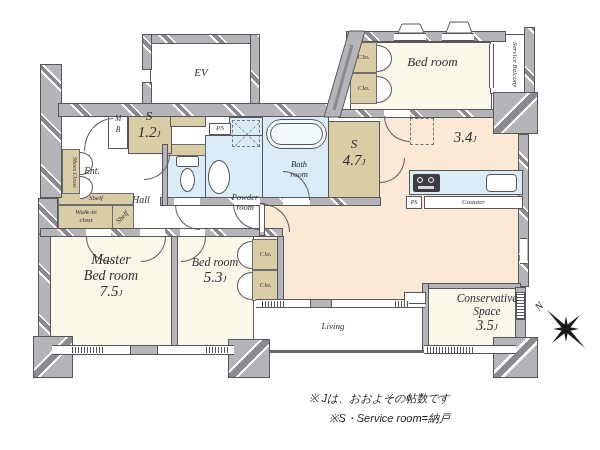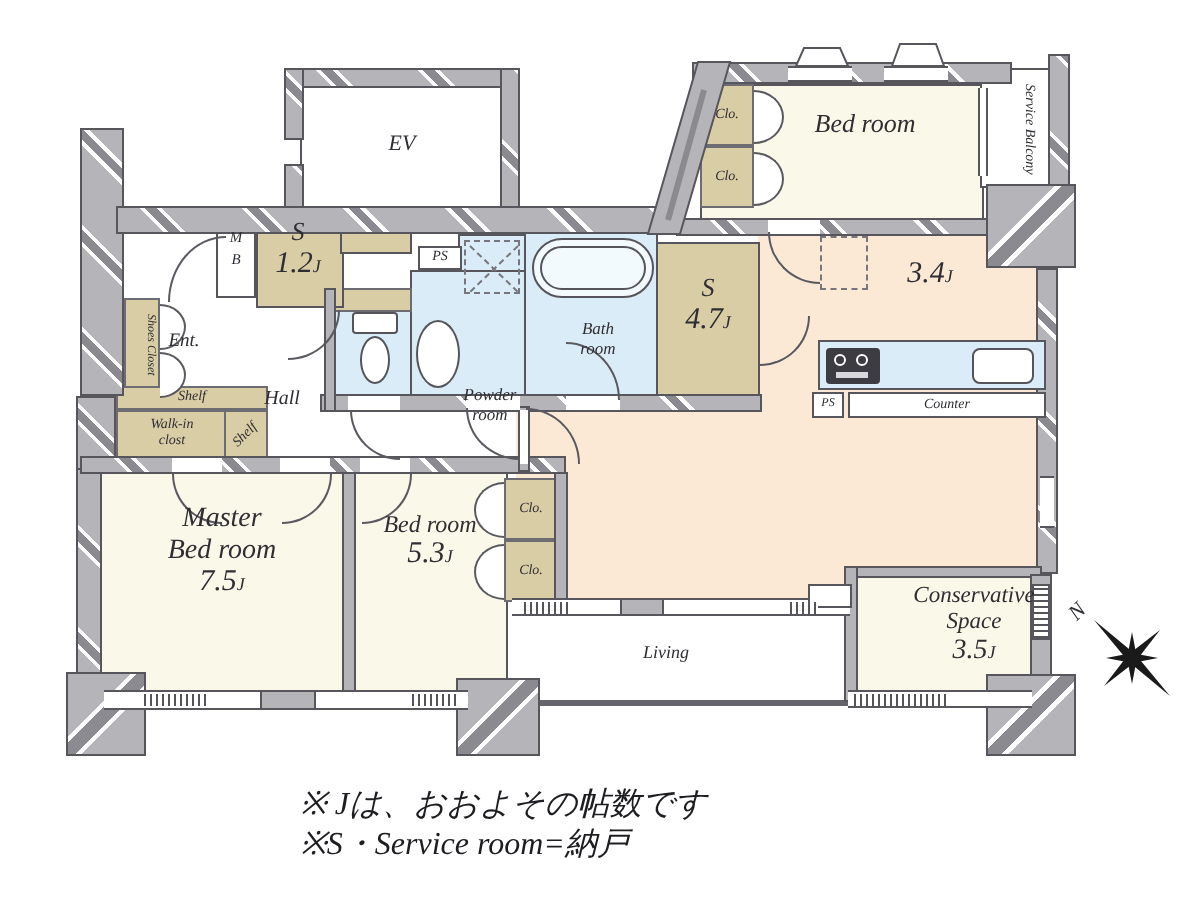--- a/index.html
+++ b/index.html
@@ -31,21 +31,21 @@
   
   .fix{border:1.2px solid #55545a;background:#fff;z-index:4;}
   .dashed{border:1.4px dashed #77767c;background:transparent;z-index:4;}
   
   .lbl{font-style:italic;color:#2f2e33;text-align:center;line-height:1.12;z-index:5;}
   .rname{font-size:13px;}
   .rsize{font-size:15px;}
   .unit{font-size:9px;}
   .tiny{font-size:7px;}
   .vtext{writing-mode:vertical-rl;text-orientation:mixed;}
-  .notes{font-size:16px;color:#1e1e22;text-align:left;z-index:5;font-family:Liberation Serif, serif;}
+  .notes{font-size:11px;color:#1e1e22;text-align:right;z-index:5;font-family:Liberation Sans, sans-serif;}
   svg.overlay{position:absolute;left:0;top:0;z-index:6;pointer-events:none;}
 </style>
 </head>
 <body>
 
 <div class="plan">
 
   <div class="abs peach" style="left:379px;top:117px;width:140px;height:90px;"></div>
   <div class="abs peach" style="left:258px;top:205px;width:261px;height:101px;"></div>
   <div class="abs cream" style="left:350px;top:42px;width:142px;height:76px;"></div>

